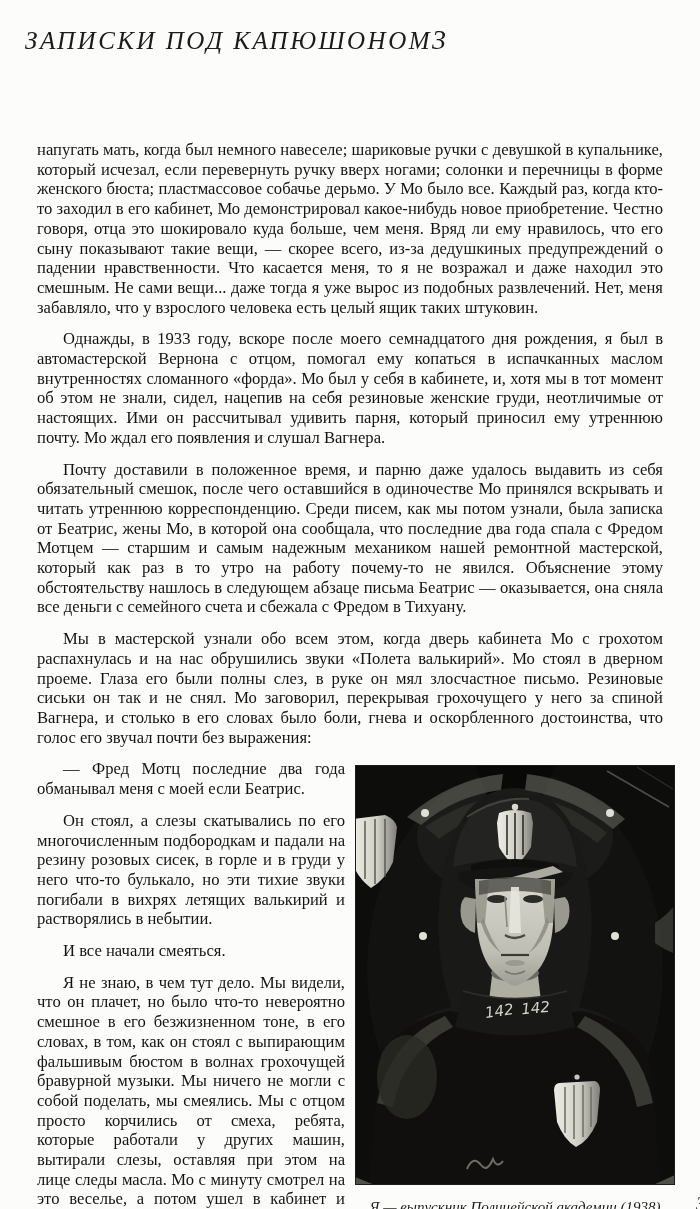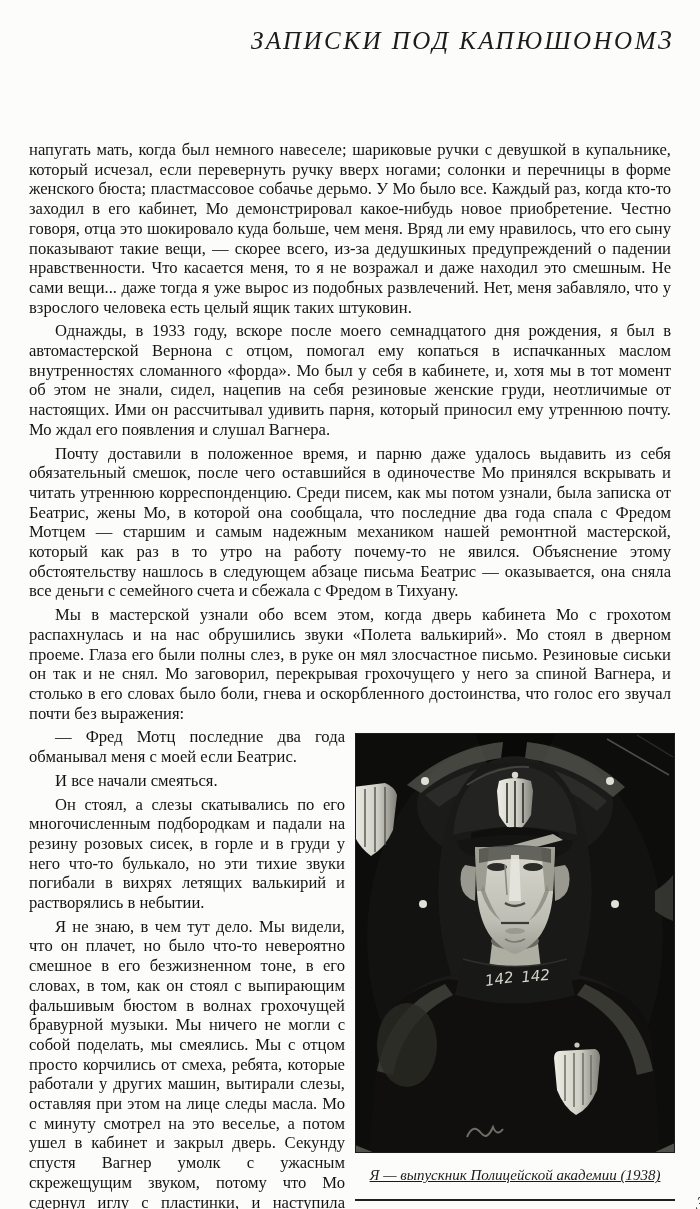--- a/index.html
+++ b/index.html
@@ -4,32 +4,32 @@
 <style>
   * { margin:0; padding:0; box-sizing:border-box; }
   html,body { background:#ffffff; }
   .page {
     position:relative; width:700px; height:1209px; overflow:hidden;
     background:#fcfcfa; color:#151515;
     font-family:"Liberation Serif", serif;
   }
   .header {
     margin:24px 25px 0 25px;
-    display:flex; justify-content:flex-end; align-items:baseline;
+    display:flex; justify-content:flex-start; align-items:baseline;
   }
   .running-title {
     font-style:italic; font-size:25px; letter-spacing:2.5px;
     color:#1b1b1b; white-space:nowrap;
   }
   .page-number { font-style:italic; font-size:28px; color:#1b1b1b; padding-right:3px; }
   .body-text {
     margin:84px 25px 0 25px;
     font-size:16.6px; line-height:19.7px; text-align:justify; color:#141414;
   }
-  .body-text p { margin:4px;font-family:Liberation Serif, serif; }
+  .body-text p { margin:12px;font-family:Liberation Serif, serif; }
   .body-text p.indent { text-indent:26px; }
   figure.photo {
     float:right; width:320px; margin:6px 0 0 10px;
   }
   figure.photo svg { display:block; width:320px; height:420px; }
   figcaption {
     margin-top:13px; text-align:center;
     font-style:italic; font-size:15px; color:#1a1a1a;text-decoration:underline;
   }
   .caption-rule { margin-top:13px; border-top:2px solid #1f1f1f; height:0; }
@@ -157,19 +157,19 @@
         <path d="M112,404 q6,-14 14,-4 q6,8 12,-6 q4,10 10,2" stroke="#7e7e74" stroke-width="2" fill="none" opacity="0.85"></path>
         <path d="M0,412 L20,420 L0,420 Z" fill="#50504a"></path>
         <path d="M320,410 L298,420 L320,420 Z" fill="#50504a"></path>
         <path d="M0,0 L320,0 L320,420 L0,420 Z" fill="none" stroke="#1c1c1a" stroke-width="2"></path>
       </svg>
       <figcaption>Я — выпускник Полицейской академии (1938)</figcaption>
       <div class="caption-rule"></div>
     </figure>
 
     <p class="indent">— Фред Мотц последние два года обманывал меня с моей если Беатрис.</p>
+    <p class="indent">Он стоял, а слезы скатывались по его многочисленным подбородкам и падали на резину розовых сисек, в горле и в груди у него что-то булькало, но эти тихие звуки погибали в вихрях летящих валькирий и растворялись в небытии.</p>
     <p class="indent">И все начали смеяться.</p>
-    <p class="indent">Он стоял, а слезы скатывались по его многочисленным подбородкам и падали на резину розовых сисек, в горле и в груди у него что-то булькало, но эти тихие звуки погибали в вихрях летящих валькирий и растворялись в небытии.</p>
     <p class="indent">Я не знаю, в чем тут дело. Мы видели, что он плачет, но было что-то невероятно смешное в его безжизненном тоне, в его словах, в том, как он стоял с выпирающим фальшивым бюстом в волнах грохочущей бравурной музыки. Мы ничего не могли с собой поделать, мы смеялись. Мы с отцом просто корчились от смеха, ребята, которые работали у других машин, вытирали слезы, оставляя при этом на лице следы масла. Мо с минуту смотрел на это веселье, а потом ушел в кабинет и закрыл дверь. Секунду спустя Вагнер умолк с ужасным скрежещущим звуком, потому что Мо сдернул иглу с пластинки, и наступила тишина.</p>
   </div>
 
   <div class="corner-mark">3</div>
 </div>
 
 </body></html>

